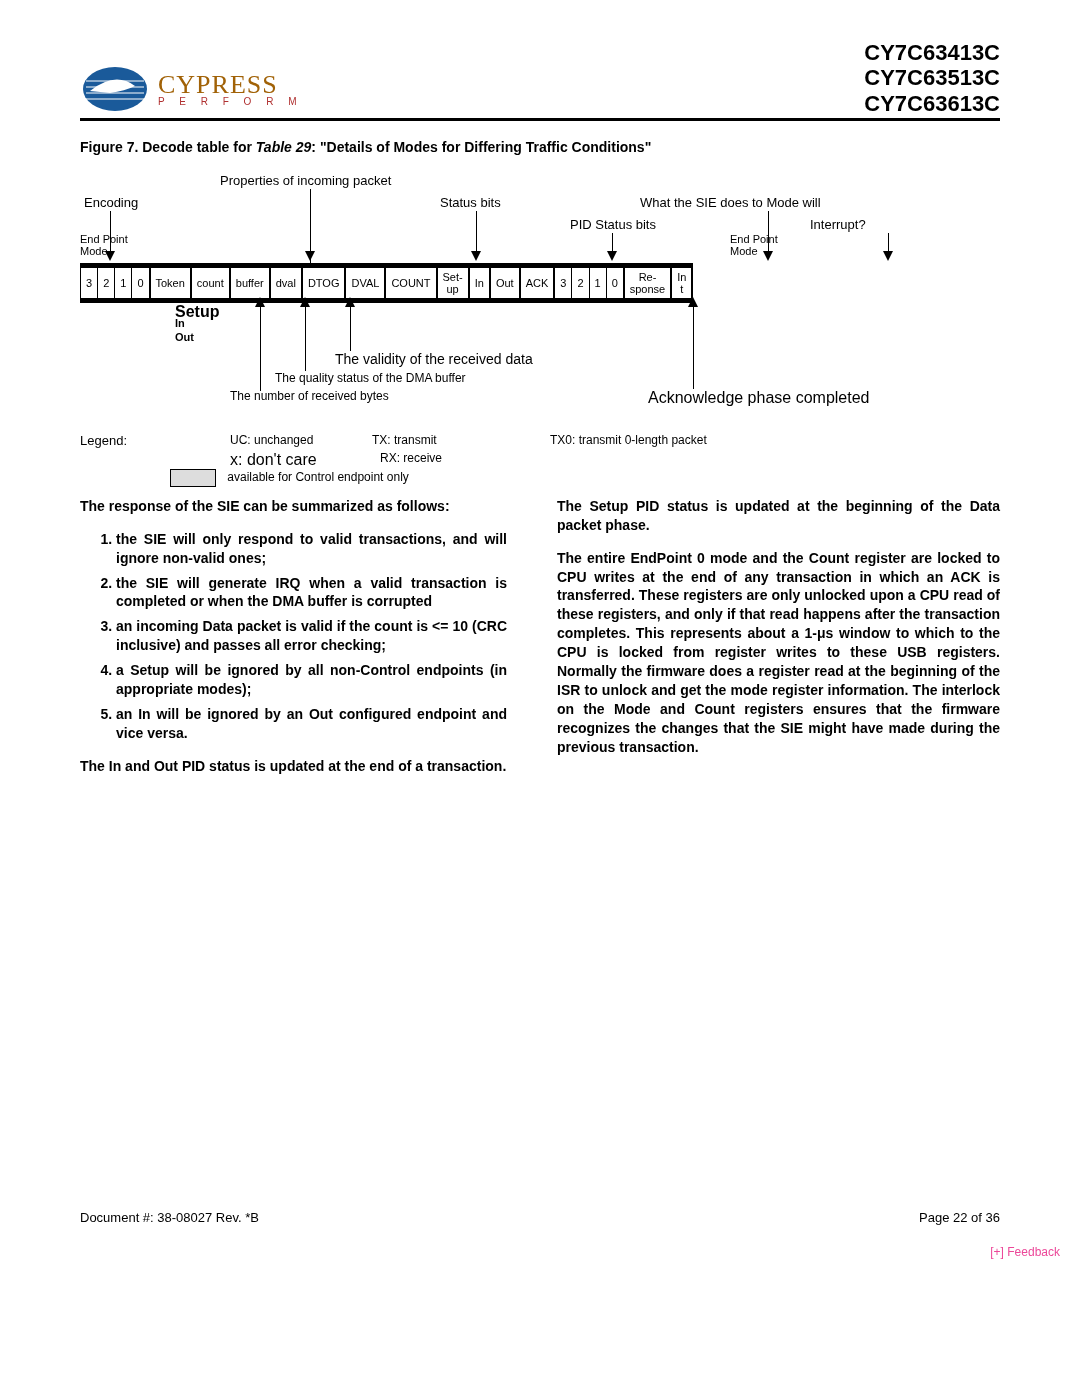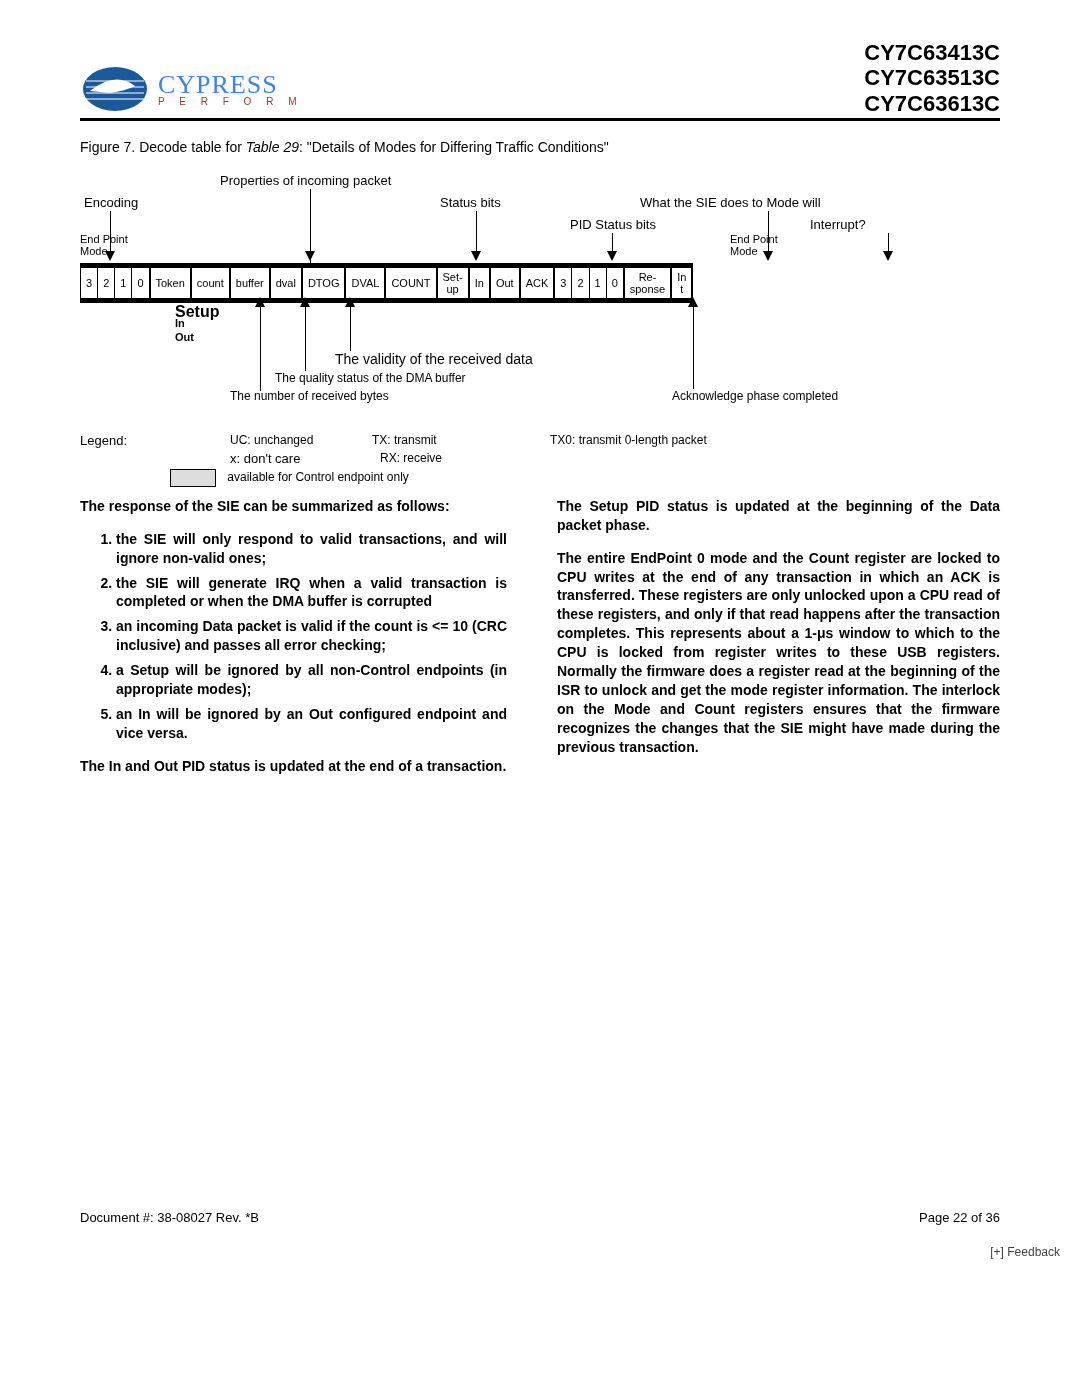--- a/index.html
+++ b/index.html
@@ -21,37 +21,37 @@
   }
   .logo-block {
     display: flex;
     align-items: center;
     gap: 8px;
   }
   .logo-text {
     font-family: Georgia, serif;
     font-size: 26px;
     letter-spacing: 1px;
-    color: #3b82f6;
+    color: #a16207;
   }
   .logo-sub {
     font-family: Arial, sans-serif;
     font-size: 10px;
     letter-spacing: 6px;
     color: #b03030;
     margin-top: -4px;
   }
   .part-numbers {
     text-align: right;
     font-weight: bold;
     font-size: 22px;
     line-height: 1.15;
   }
   .fig-title {
-    font-weight: normal;
+    font-weight: bold;
     font-size: 14px;
     margin: 8px 0 18px 0;
   }
   .fig-title .ref {
     font-style: italic;
   }
   .diagram {
     position: relative;
     height: 310px;
     font-size: 13px;
@@ -103,21 +103,21 @@
   ol li { margin: 6px 0; }
   .footer {
     display: flex;
     justify-content: space-between;
     font-size: 13px;
     margin-top: 420px;
   }
   .feedback {
     text-align: right;
     font-size: 12px;
-    color: #404040;
+    color: #ec4899;
     margin-top: 20px;
     margin-right: -60px;
   }
 </style>
 </head>
 <body>
 
 <div class="header">
   <div class="logo-block">
     <svg width="70" height="55">
@@ -218,25 +218,25 @@
   <div class="vline" style="top:128px; left:225px; height:70px"></div>
   <div class="arrow-down" style="top:124px; left:220px; transform:rotate(180deg)"></div>
   <div class="label" style="top:198px; left:195px; font-size:12px">The quality status of the DMA buffer</div>
 
   <div class="vline" style="top:128px; left:270px; height:50px"></div>
   <div class="arrow-down" style="top:124px; left:265px; transform:rotate(180deg)"></div>
   <div class="label" style="top:178px; left:255px; font-size:14px">The validity of the received data</div>
 
   <div class="vline" style="top:128px; left:613px; height:88px"></div>
   <div class="arrow-down" style="top:124px; left:608px; transform:rotate(180deg)"></div>
-  <div class="label" style="top:216px; left:592px; font-size:12px">Acknowledge phase completed</div>
+  <div class="label" style="top:216px; left:568px; font-size:16px">Acknowledge phase completed</div>
 
   <div class="label" style="top:260px; left:0px">Legend:</div>
   <div class="label" style="top:260px; left:150px; font-size:12px">UC: unchanged</div>
-  <div class="label" style="top:278px; left:150px; font-size:13px">x: don't care</div>
+  <div class="label" style="top:278px; left:150px; font-size:16px">x: don't care</div>
   <div class="label" style="top:260px; left:292px; font-size:12px">TX: transmit</div>
   <div class="label" style="top:278px; left:300px; font-size:12px">RX: receive</div>
   <div class="label" style="top:260px; left:470px; font-size:12px">TX0: transmit 0-length packet</div>
   <div class="label" style="top:296px; left:90px; font-size:12px">
     <span class="legend-box"></span>
     <span>available for Control endpoint only</span>
   </div>
 </div>
 
 <div class="body-cols">

